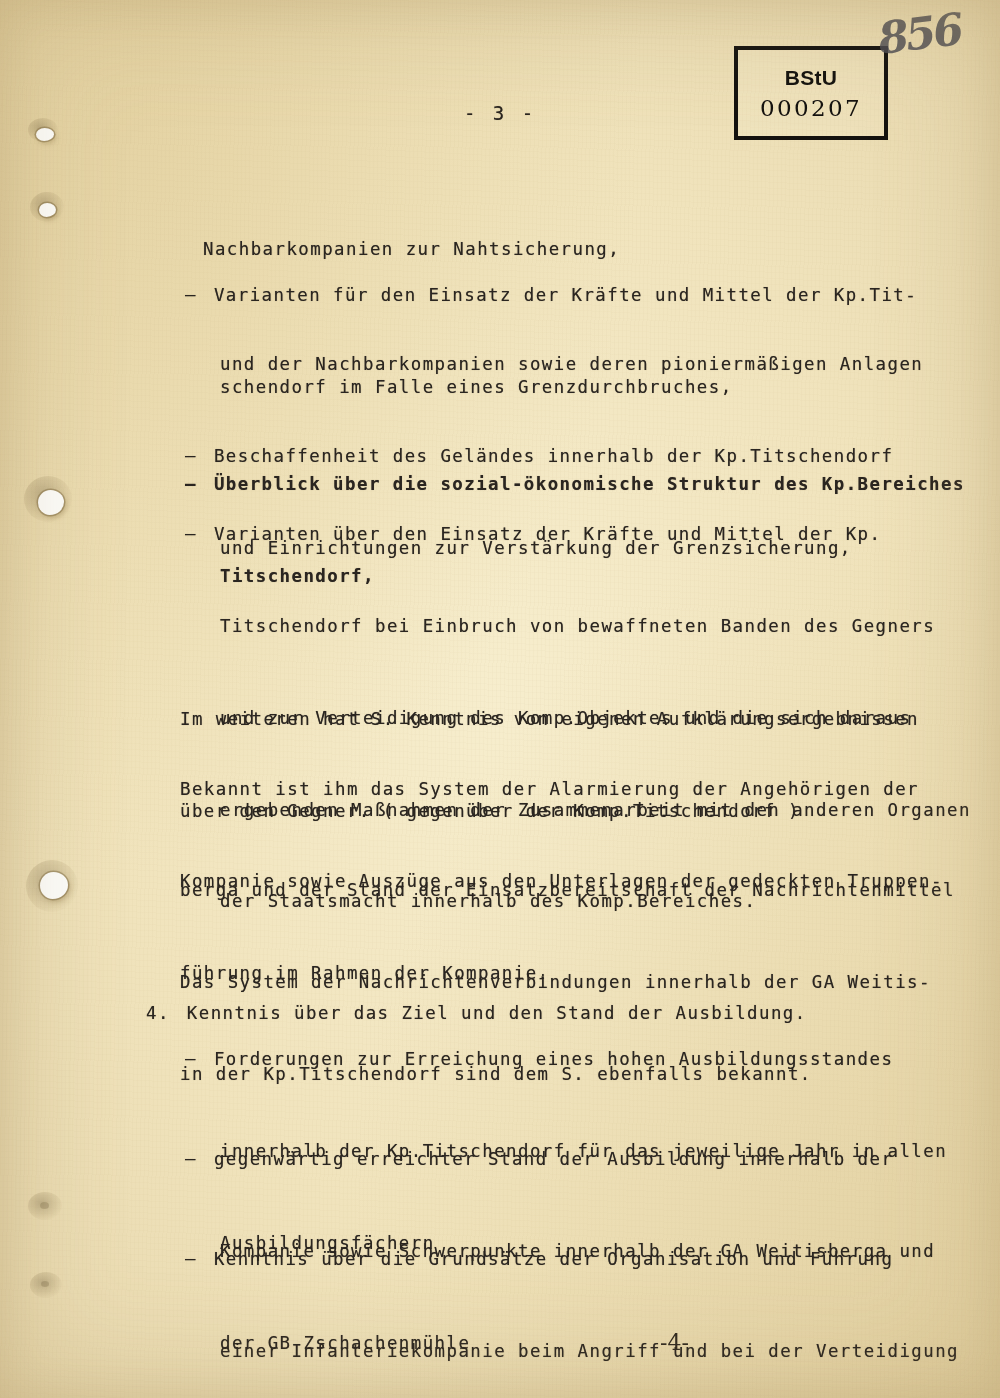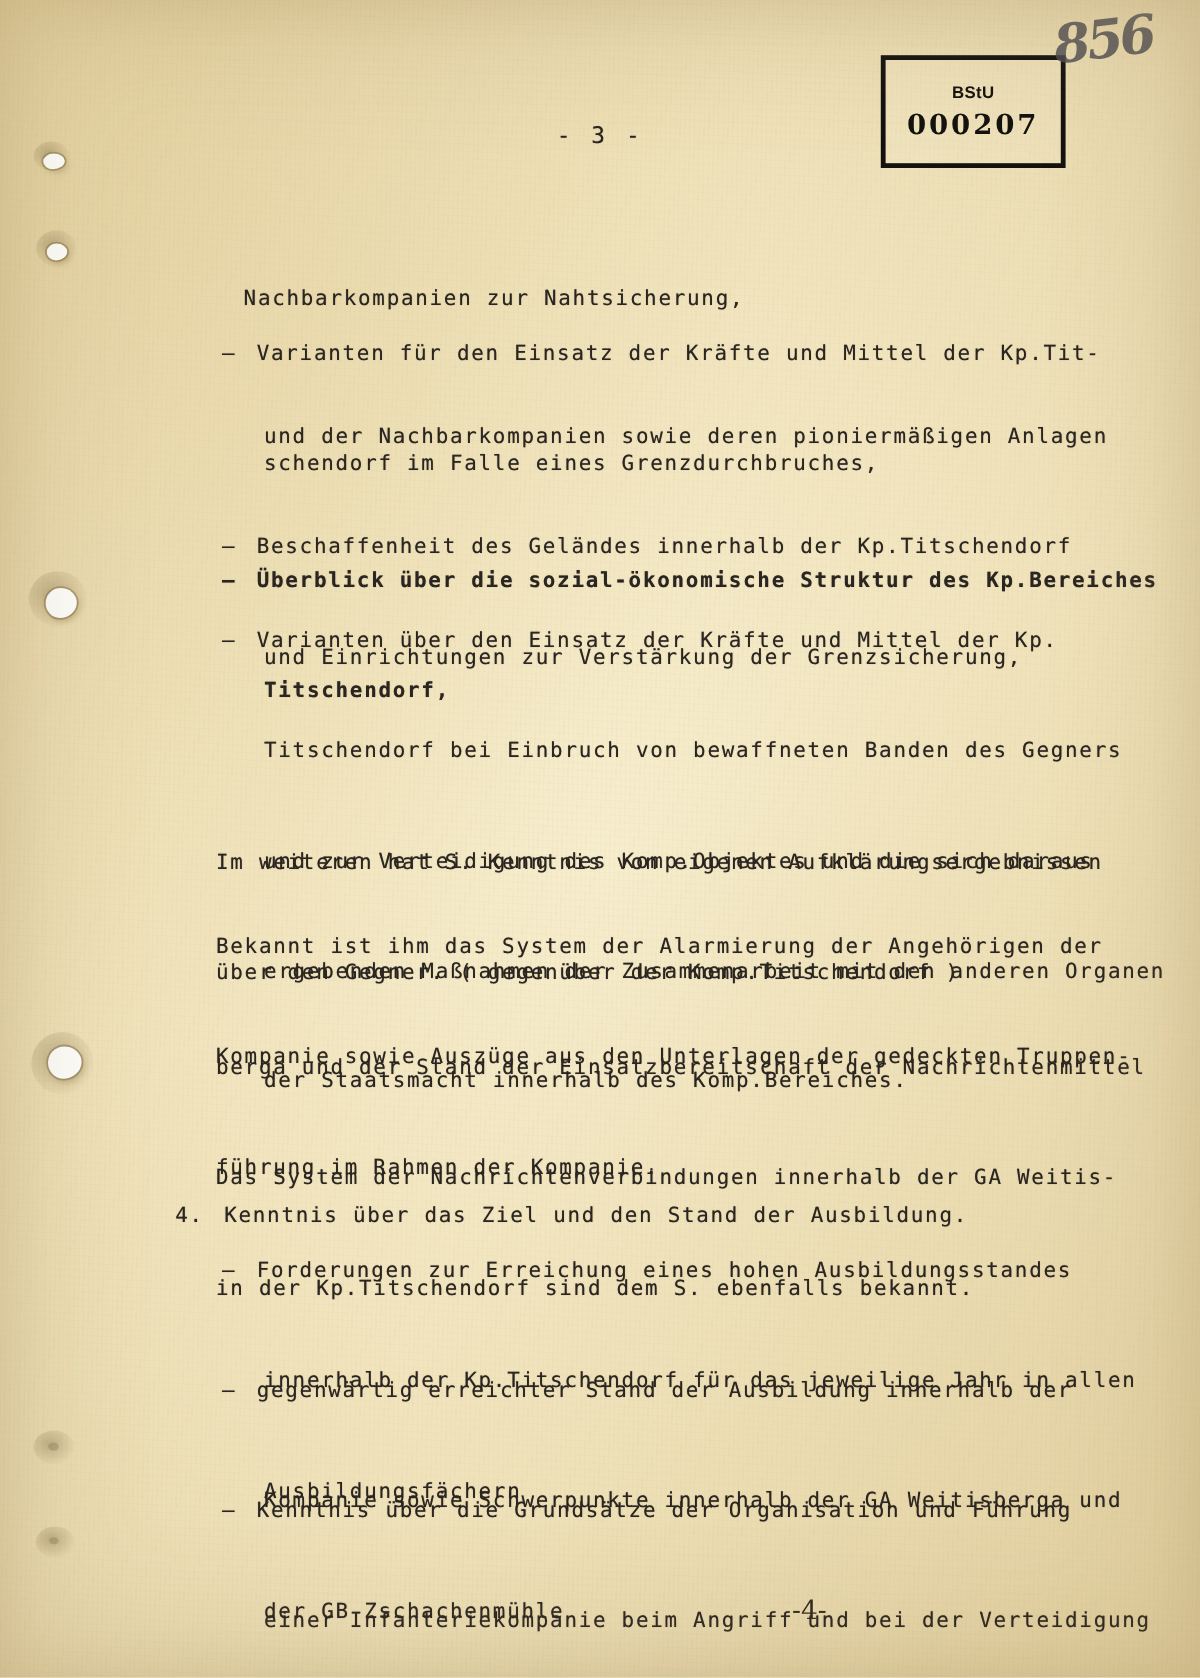--- a/index.html
+++ b/index.html
@@ -76,29 +76,29 @@
     box-sizing: border-box;
     display: flex;
     flex-direction: column;
     align-items: center;
     justify-content: center;
     background: rgba(255,252,236,0.10);
   }
   #bstu-label {
     font-family: "Liberation Sans", sans-serif;
     font-weight: bold;
-    font-size: 14px;
+    font-size: 21px;
     letter-spacing: 0.3px;
     color: #14120f;
     line-height: 1;
     margin-bottom: 9px;
   }
   #bstu-number {
     font-family: "DejaVu Serif", serif;
-    font-weight: bold;
+    font-weight: normal;
     font-size: 23px;
     letter-spacing: 2.4px;
     color: #14120f;
     line-height: 1;
   }
 
   
   #hand-annot {
     position: absolute;
     left: 878px; top: 8px;

